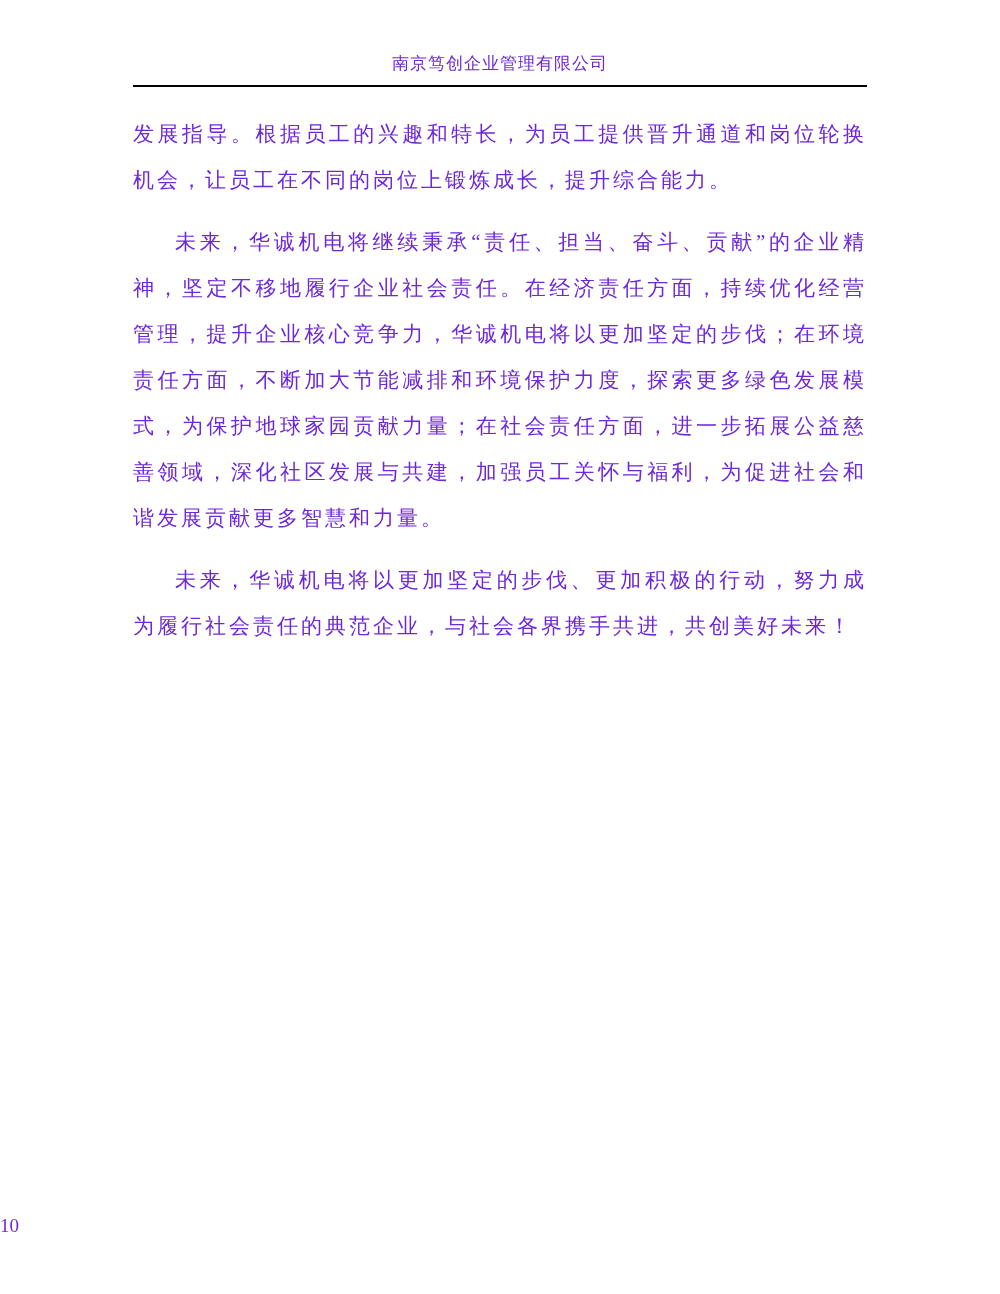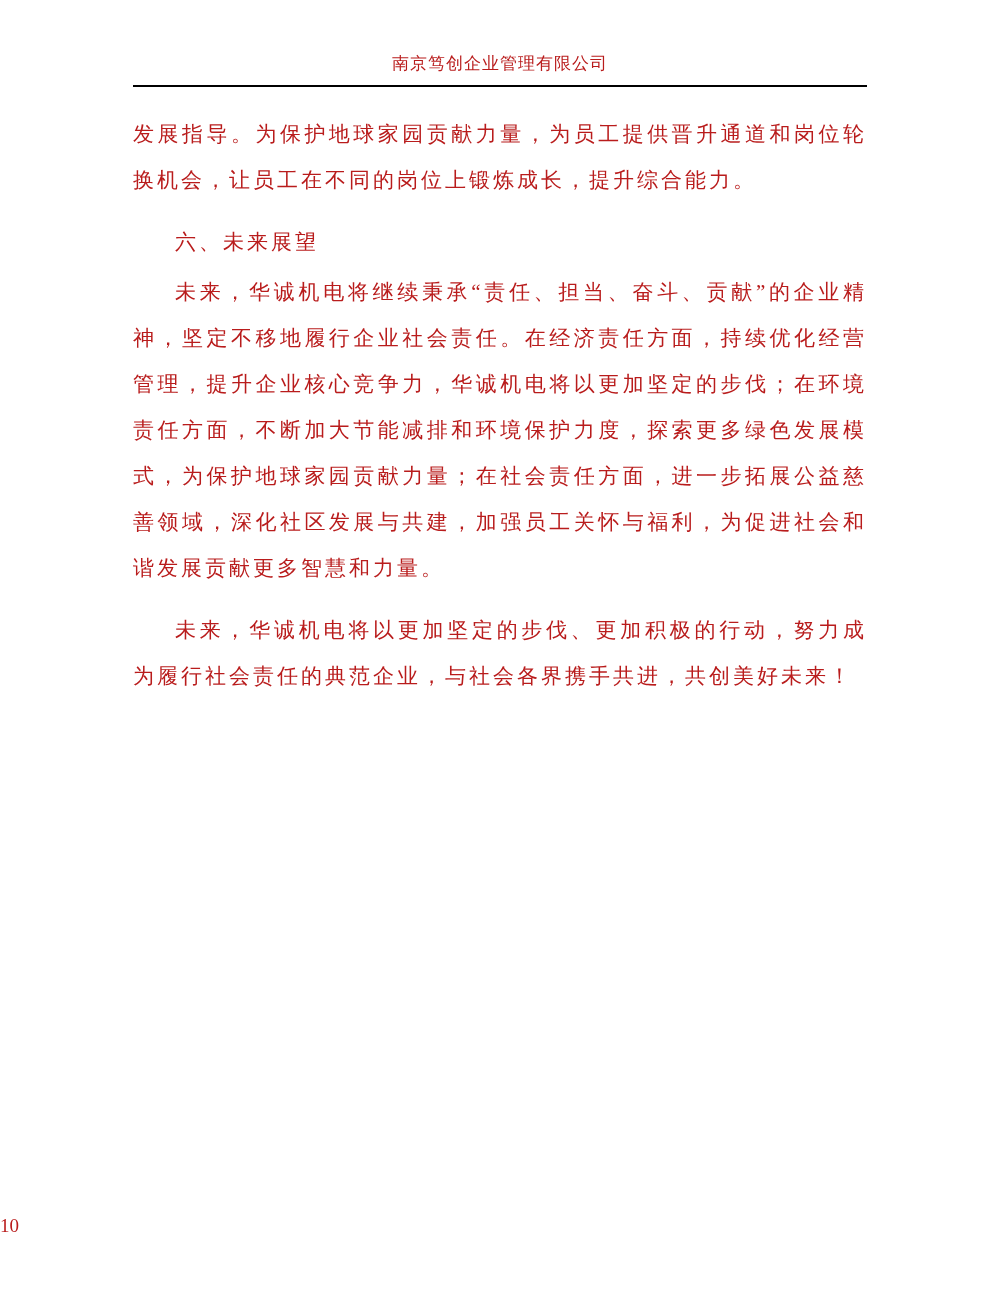--- a/index.html
+++ b/index.html
@@ -6,21 +6,21 @@
   html, body {
     width: 1000px;
     background: #ffffff;
     font-family: "Liberation Serif", "DejaVu Serif", serif;
   }
   .page {
     position: relative;
     width: 1000px;
     height: 1294px;
     background: #ffffff;
-    color: #b91c1c;
+    color: #6d28d9;
     overflow: hidden;
   }
   .header {
     margin: 52px 133px 0 133px;
     text-align: center;
     font-size: 17px;
     line-height: 24px;
     letter-spacing: 1px;
     padding-bottom: 9px;
     border-bottom: 2px solid #000000;
@@ -56,22 +56,21 @@
 </head>
 <body>
 
 <div class="page">
 
   <div class="header">
     <span>南京笃创企业管理有限公司</span>
   </div>
 
   <div class="content">
-    <p class="para no-indent">发展指导。为保护地球家园贡献力量，为员工提供晋升通道和岗位轮换机会，让员工在不同的岗位上锻炼成长，提升综合能力。</p>
-    <p class="para heading">六、未来展望</p>
+    <p class="para no-indent">发展指导。根据员工的兴趣和特长，为员工提供晋升通道和岗位轮换机会，让员工在不同的岗位上锻炼成长，提升综合能力。</p>
     <p class="para">未来，华诚机电将继续秉承“责任、担当、奋斗、贡献”的企业精神，坚定不移地履行企业社会责任。在经济责任方面，持续优化经营管理，提升企业核心竞争力，华诚机电将以更加坚定的步伐；在环境责任方面，不断加大节能减排和环境保护力度，探索更多绿色发展模式，为保护地球家园贡献力量；在社会责任方面，进一步拓展公益慈善领域，深化社区发展与共建，加强员工关怀与福利，为促进社会和谐发展贡献更多智慧和力量。</p>
     <p class="para">未来，华诚机电将以更加坚定的步伐、更加积极的行动，努力成为履行社会责任的典范企业，与社会各界携手共进，共创美好未来！</p>
   </div>
 
   <div class="footer">
     <span>10</span>
   </div>
 
 </div>
 

